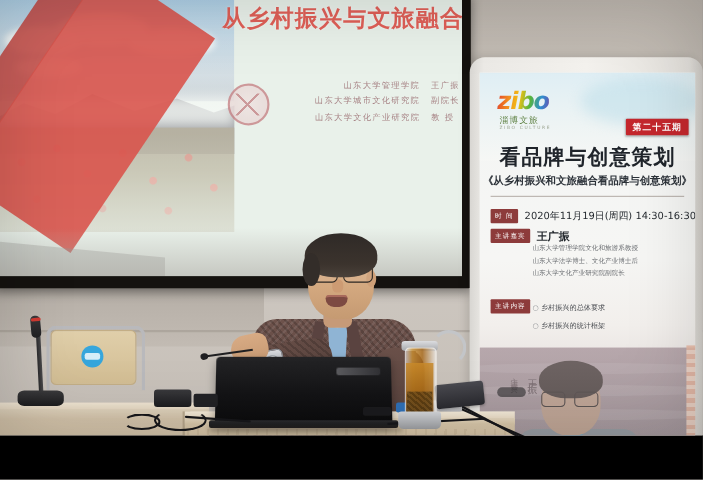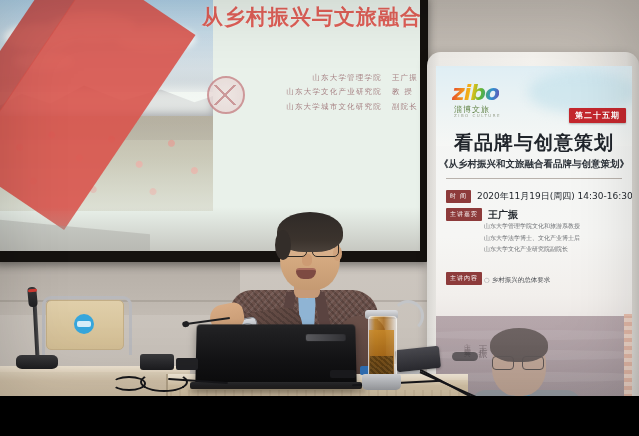--- a/index.html
+++ b/index.html
@@ -285,26 +285,26 @@
           <div>从乡村振兴与文旅融合</div>
         </div>
 
         <div class="sdu-seal"></div>
         <div class="slide-credits">
           <div class="cred-row">
             <span>山东大学管理学院</span>
             <span>王广振</span>
           </div>
           <div class="cred-row">
+            <span>山东大学城市文化研究院</span>
+            <span>副院长</span>
+          </div>
+          <div class="cred-row">
             <span>山东大学文化产业研究院</span>
             <span>教 授</span>
-          </div>
-          <div class="cred-row">
-            <span>山东大学城市文化研究院</span>
-            <span>副院长</span>
           </div>
         </div>
 
       </div>
     </div>
   </div>
 
   <div class="banner-stand"></div>
   <div class="banner-face">
     <div class="bn-sky"></div>
@@ -335,20 +335,21 @@
       <div>山东大学管理学院文化和旅游系教授</div>
       <div>山东大学法学博士、文化产业博士后</div>
       <div>山东大学文化产业研究院副院长</div>
     </div>
 
     <div class="bn-row" style="left:10px;top:206px;">
       <span class="bn-tag">主讲内容</span>
     </div>
     <div class="bn-bullets">
       <div>乡村振兴的总体要求</div>
+      <div>乡村振兴的统计框架</div>
     </div>
 
     <div class="bn-photo">
       <div class="bn-strata" style="top:14px;"></div>
       <div class="bn-strata" style="top:34px;"></div>
       <div class="bn-strata" style="top:56px;"></div>
       <div class="bn-strata" style="top:80px;"></div>
       <div class="bn-pname">主讲嘉宾</div>
       <div class="bn-pname2">王广振</div>
       <div class="bp-body"></div>

